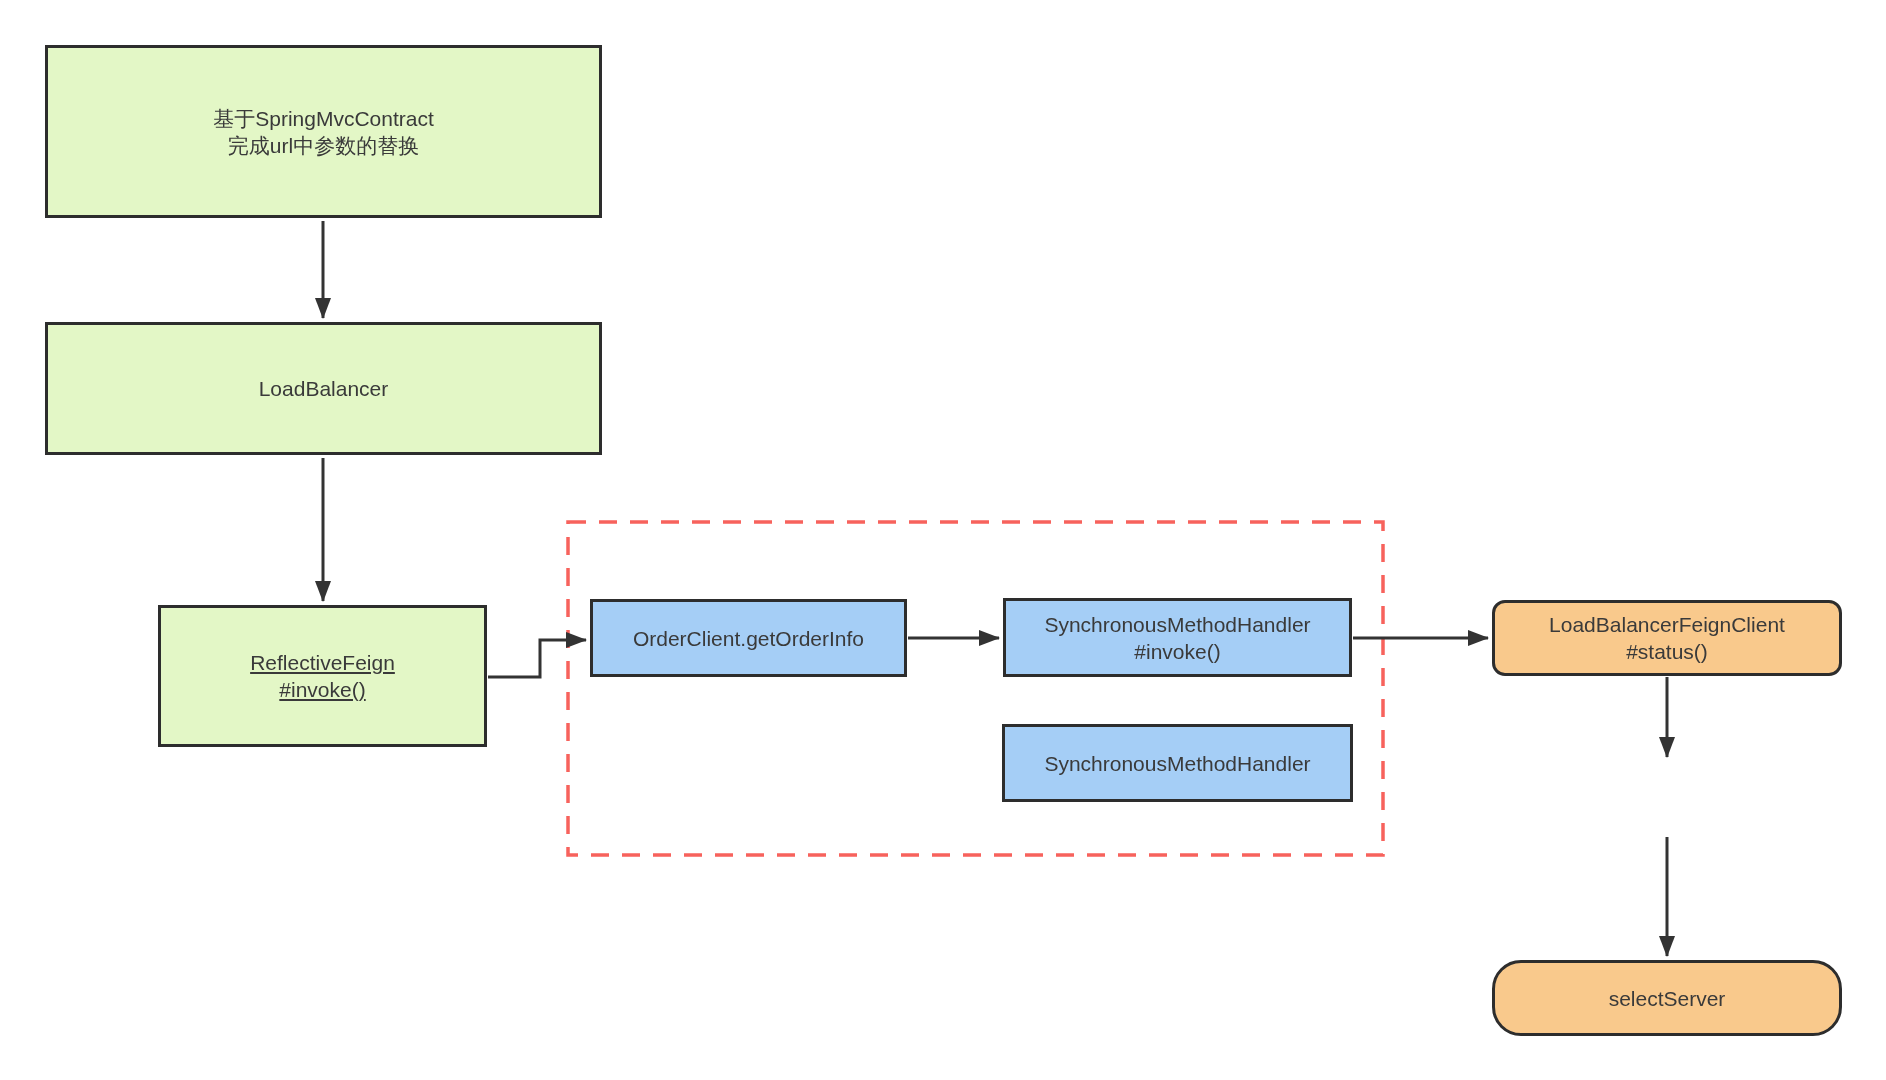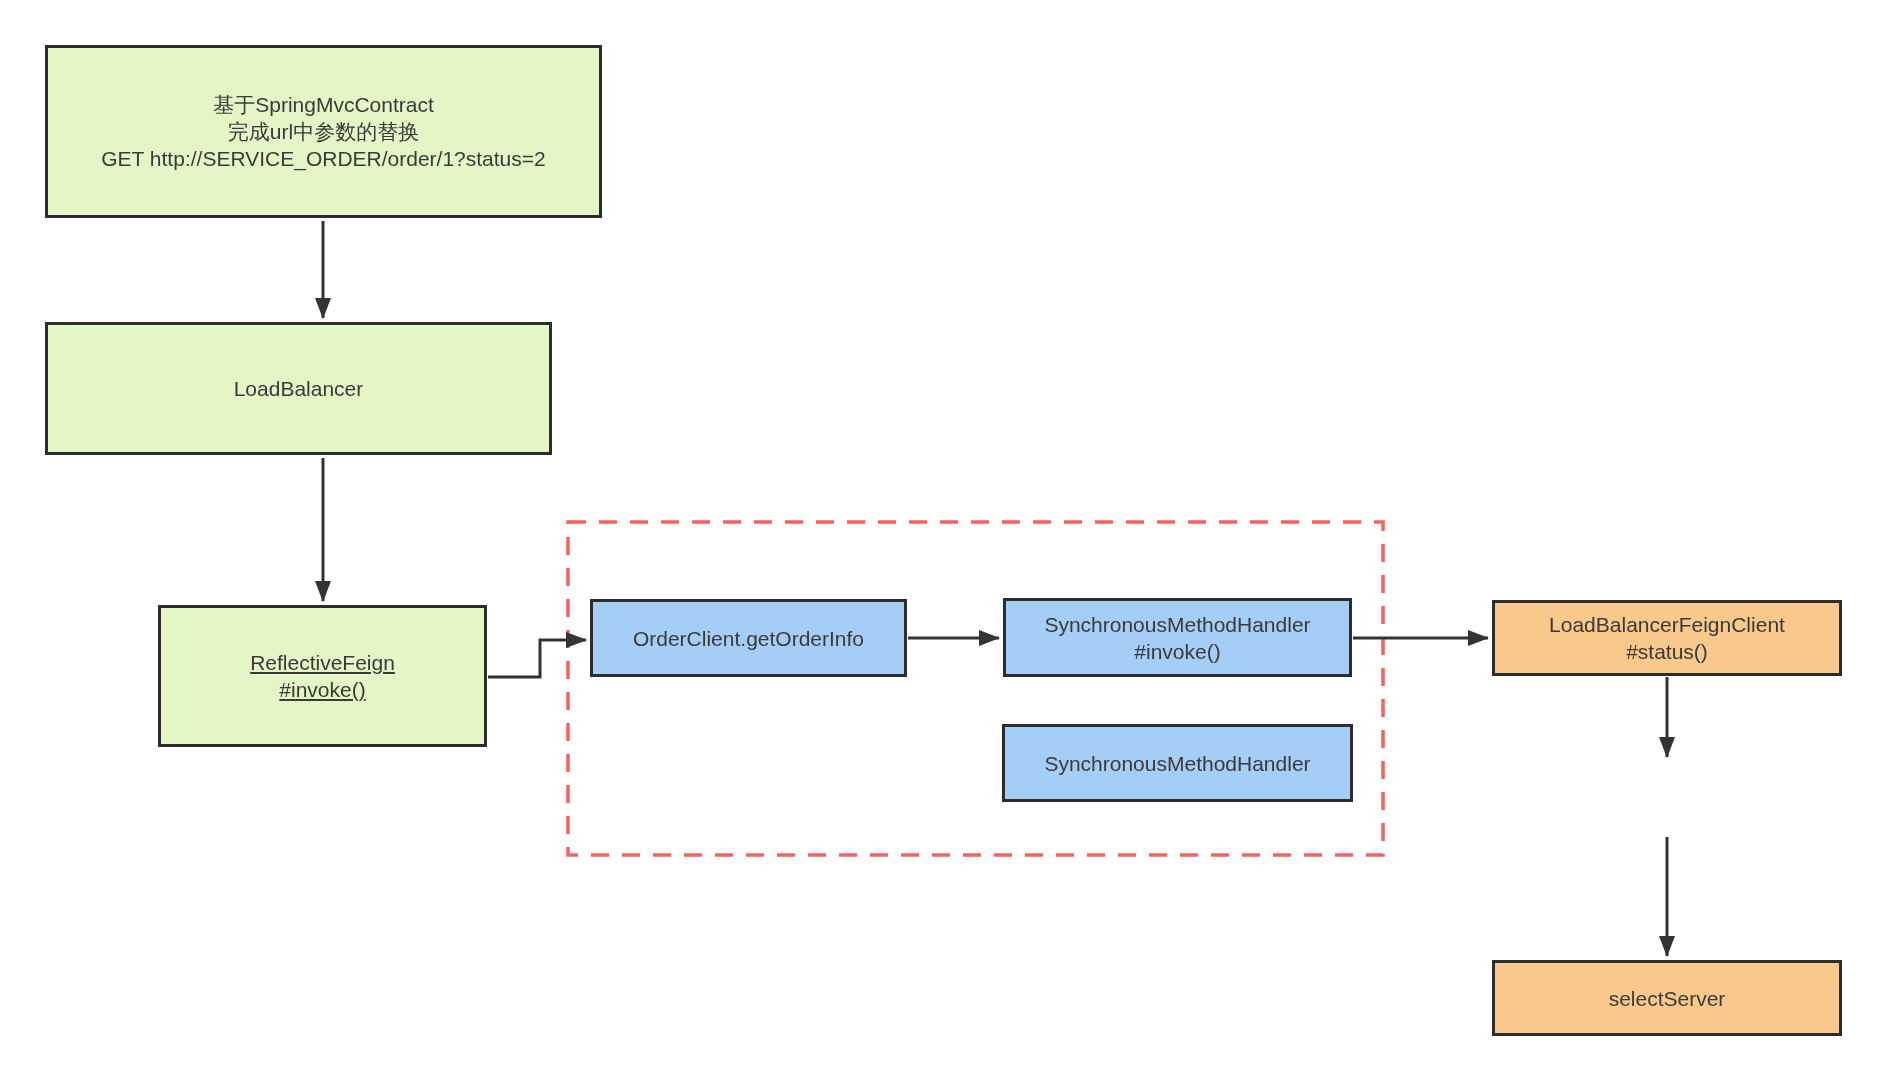--- a/index.html
+++ b/index.html
@@ -59,28 +59,28 @@
     font-size:21px;
     line-height:27px;
     white-space:nowrap;
   }
   .node.green{background:var(--green-fill);}
   .node.blue{background:var(--blue-fill);}
   .node.orange{background:var(--orange-fill);}
 
   
   #n-contract{left:45px;top:45px;width:557px;height:173px;}
-  #n-loadbalancer{left:45px;top:322px;width:507px;height:133px;}
+  #n-loadbalancer{left:45px;top:322px;width:557px;height:133px;}
   #n-reflective{left:158px;top:605px;width:329px;height:142px;text-decoration:underline;}
   #n-orderclient{left:590px;top:599px;width:317px;height:78px;}
   #n-sync-invoke{left:1003px;top:598px;width:349px;height:79px;}
   #n-sync{left:1002px;top:724px;width:351px;height:78px;}
-  #n-lbfeign{left:1492px;top:600px;width:350px;height:76px;}
+  #n-lbfeign{left:1492px;top:600px;width:350px;height:76px;border-radius:13px;}
   #n-lbcommand{left:1492px;top:761px;width:350px;height:75px;}
-  #n-selectserver{left:1492px;top:960px;width:350px;height:76px;}
+  #n-selectserver{left:1492px;top:960px;width:350px;height:76px;border-radius:29px;}
 </style>
 </head>
 <body>
 
 <div class="canvas">
 
   <svg class="edges" viewBox="0 0 1886 1080" xmlns="http://www.w3.org/2000/svg">
     <defs>
       <marker id="arrow" markerWidth="22" markerHeight="17" refX="20" refY="8" orient="auto" markerUnits="userSpaceOnUse">
         <path d="M0,0 L21,8 L0,16 Z" class="arrowhead"></path>
@@ -100,21 +100,20 @@
     <path class="edge" d="M 1353 638 L 1488 638" marker-end="url(#arrow)"></path>
 
     <path class="edge" d="M 1667 677 L 1667 757" marker-end="url(#arrow)"></path>
 
     <path class="edge" d="M 1667 837 L 1667 956" marker-end="url(#arrow)"></path>
   </svg>
 
   <div class="node green" id="n-contract">
     <div>基于SpringMvcContract</div>
     <div>完成url中参数的替换</div>
-    <div>GET http://SERVICE_ORDER/order/1?status=2</div>
   </div>
 
   <div class="node green" id="n-loadbalancer">
     <div>LoadBalancer</div>
   </div>
 
   <div class="node green" id="n-reflective">
     <div>ReflectiveFeign</div>
     <div>#invoke()</div>
   </div>

